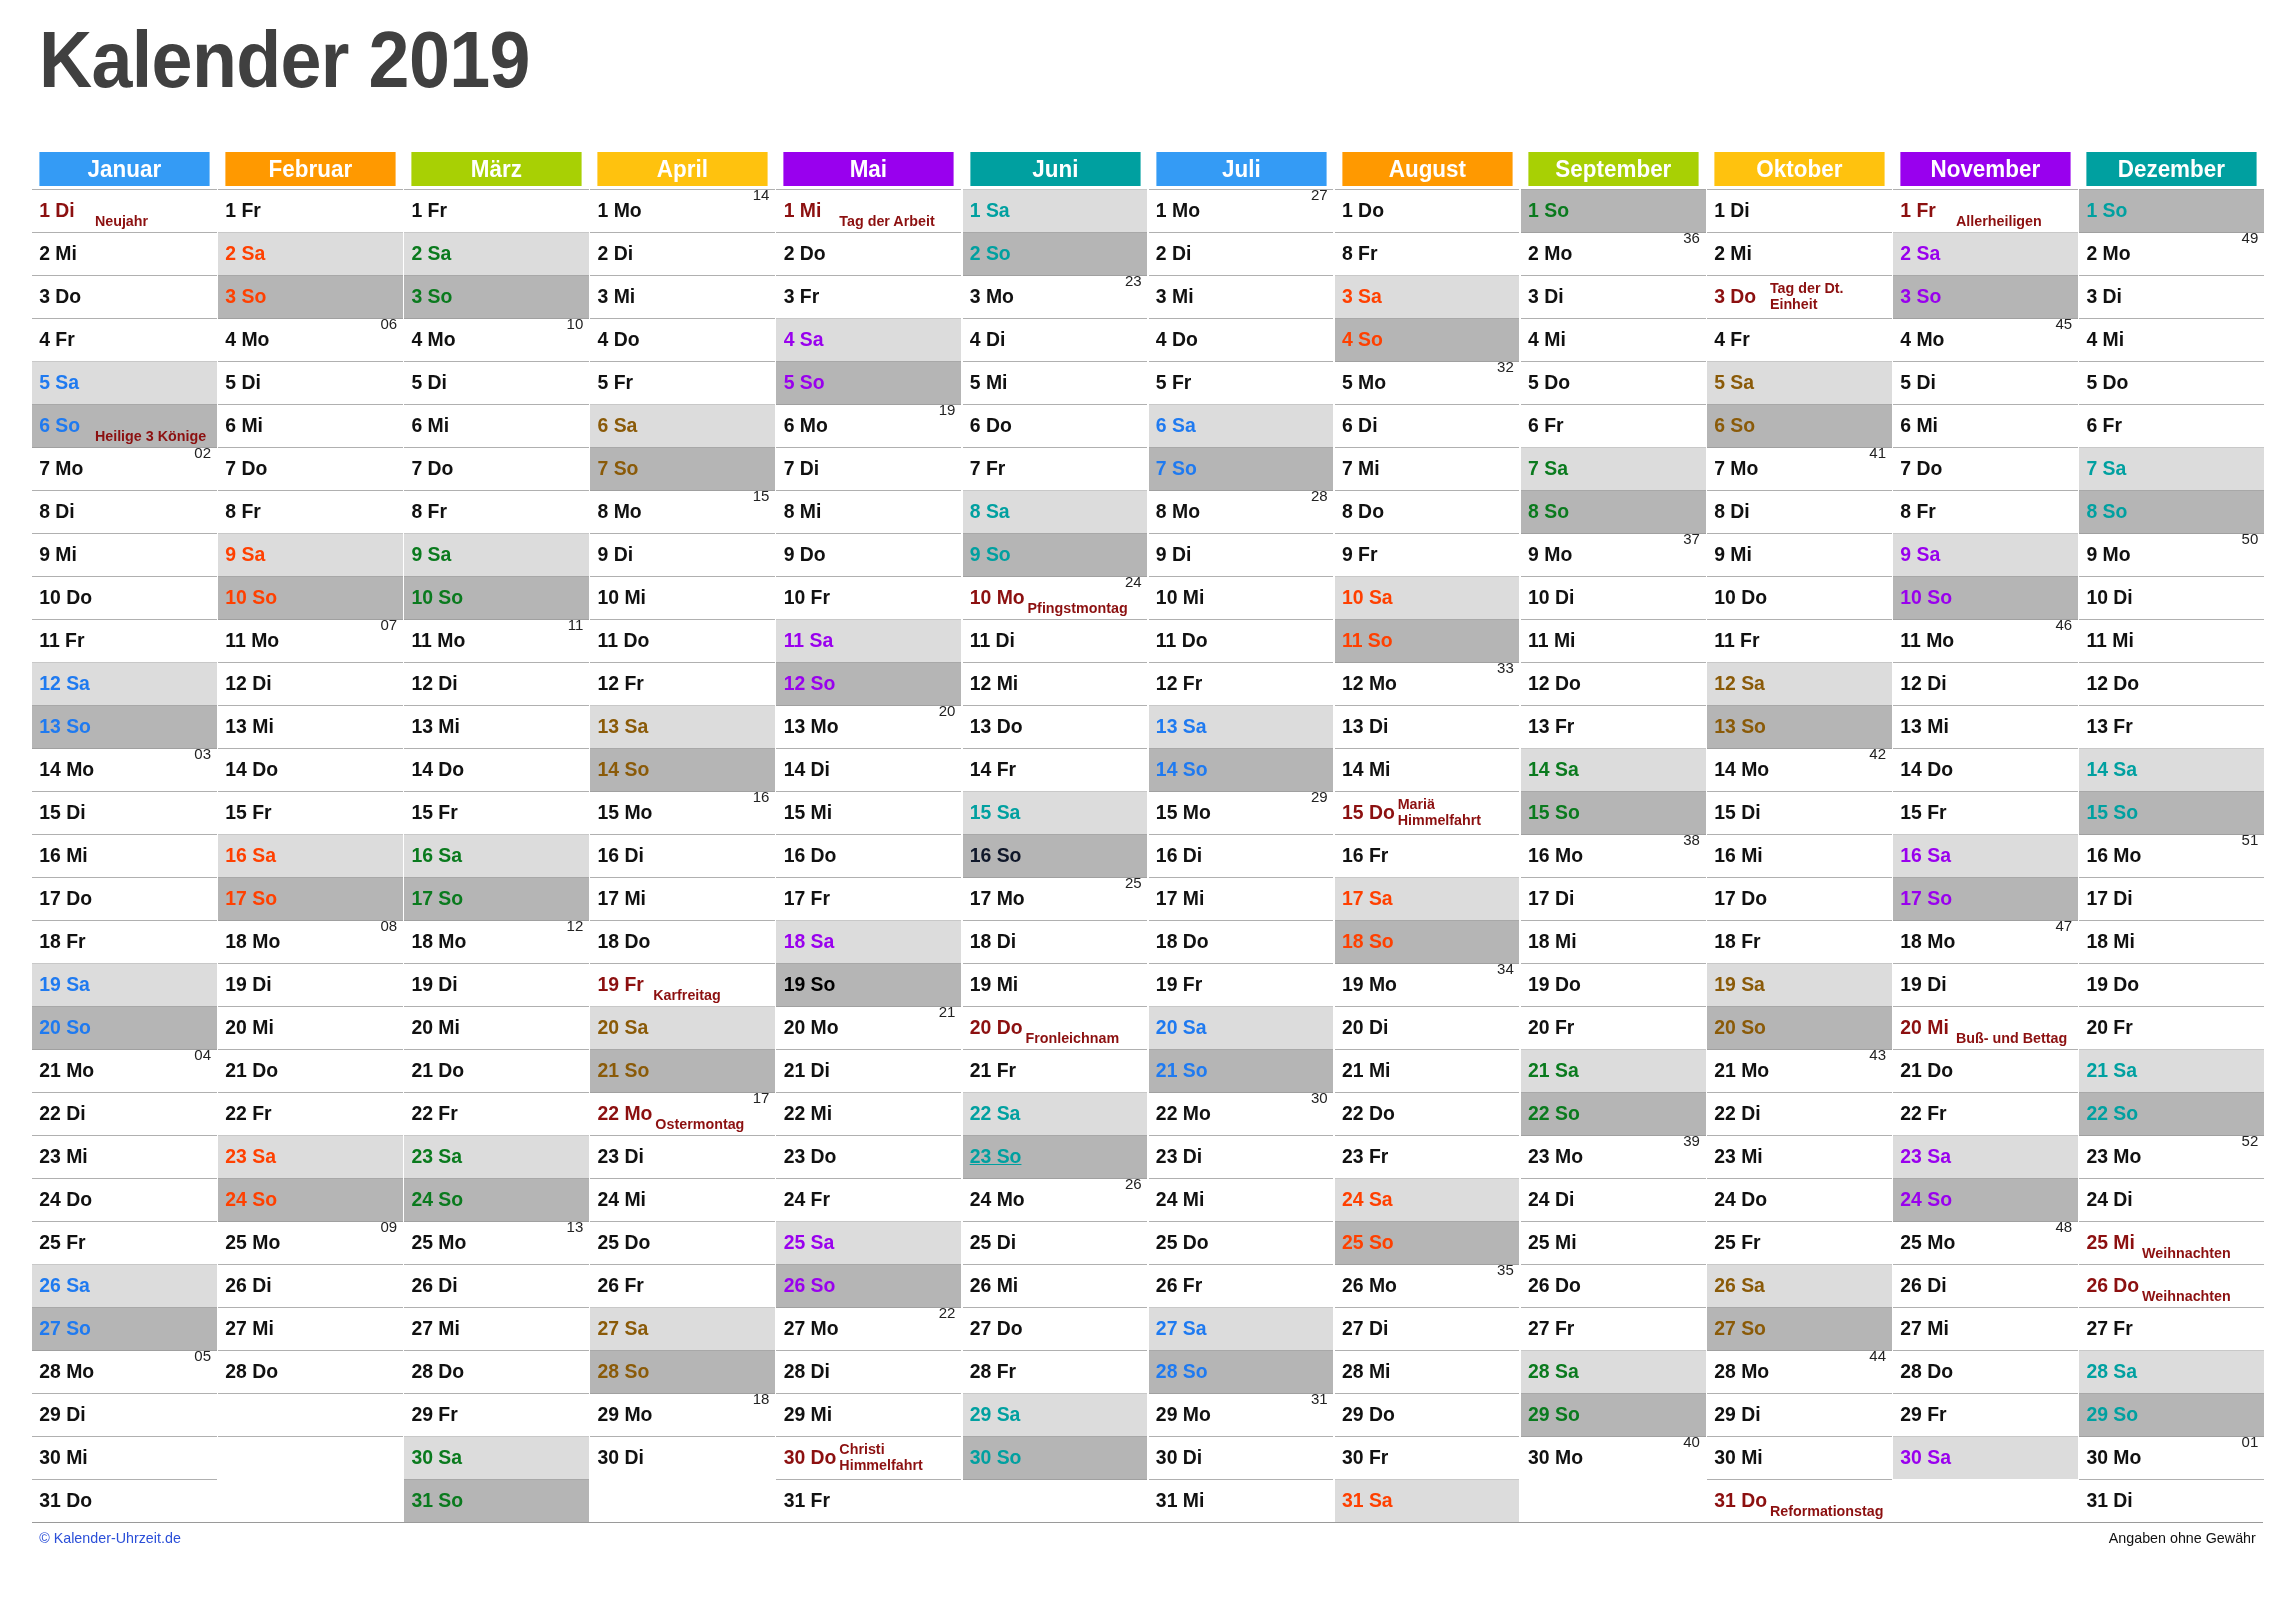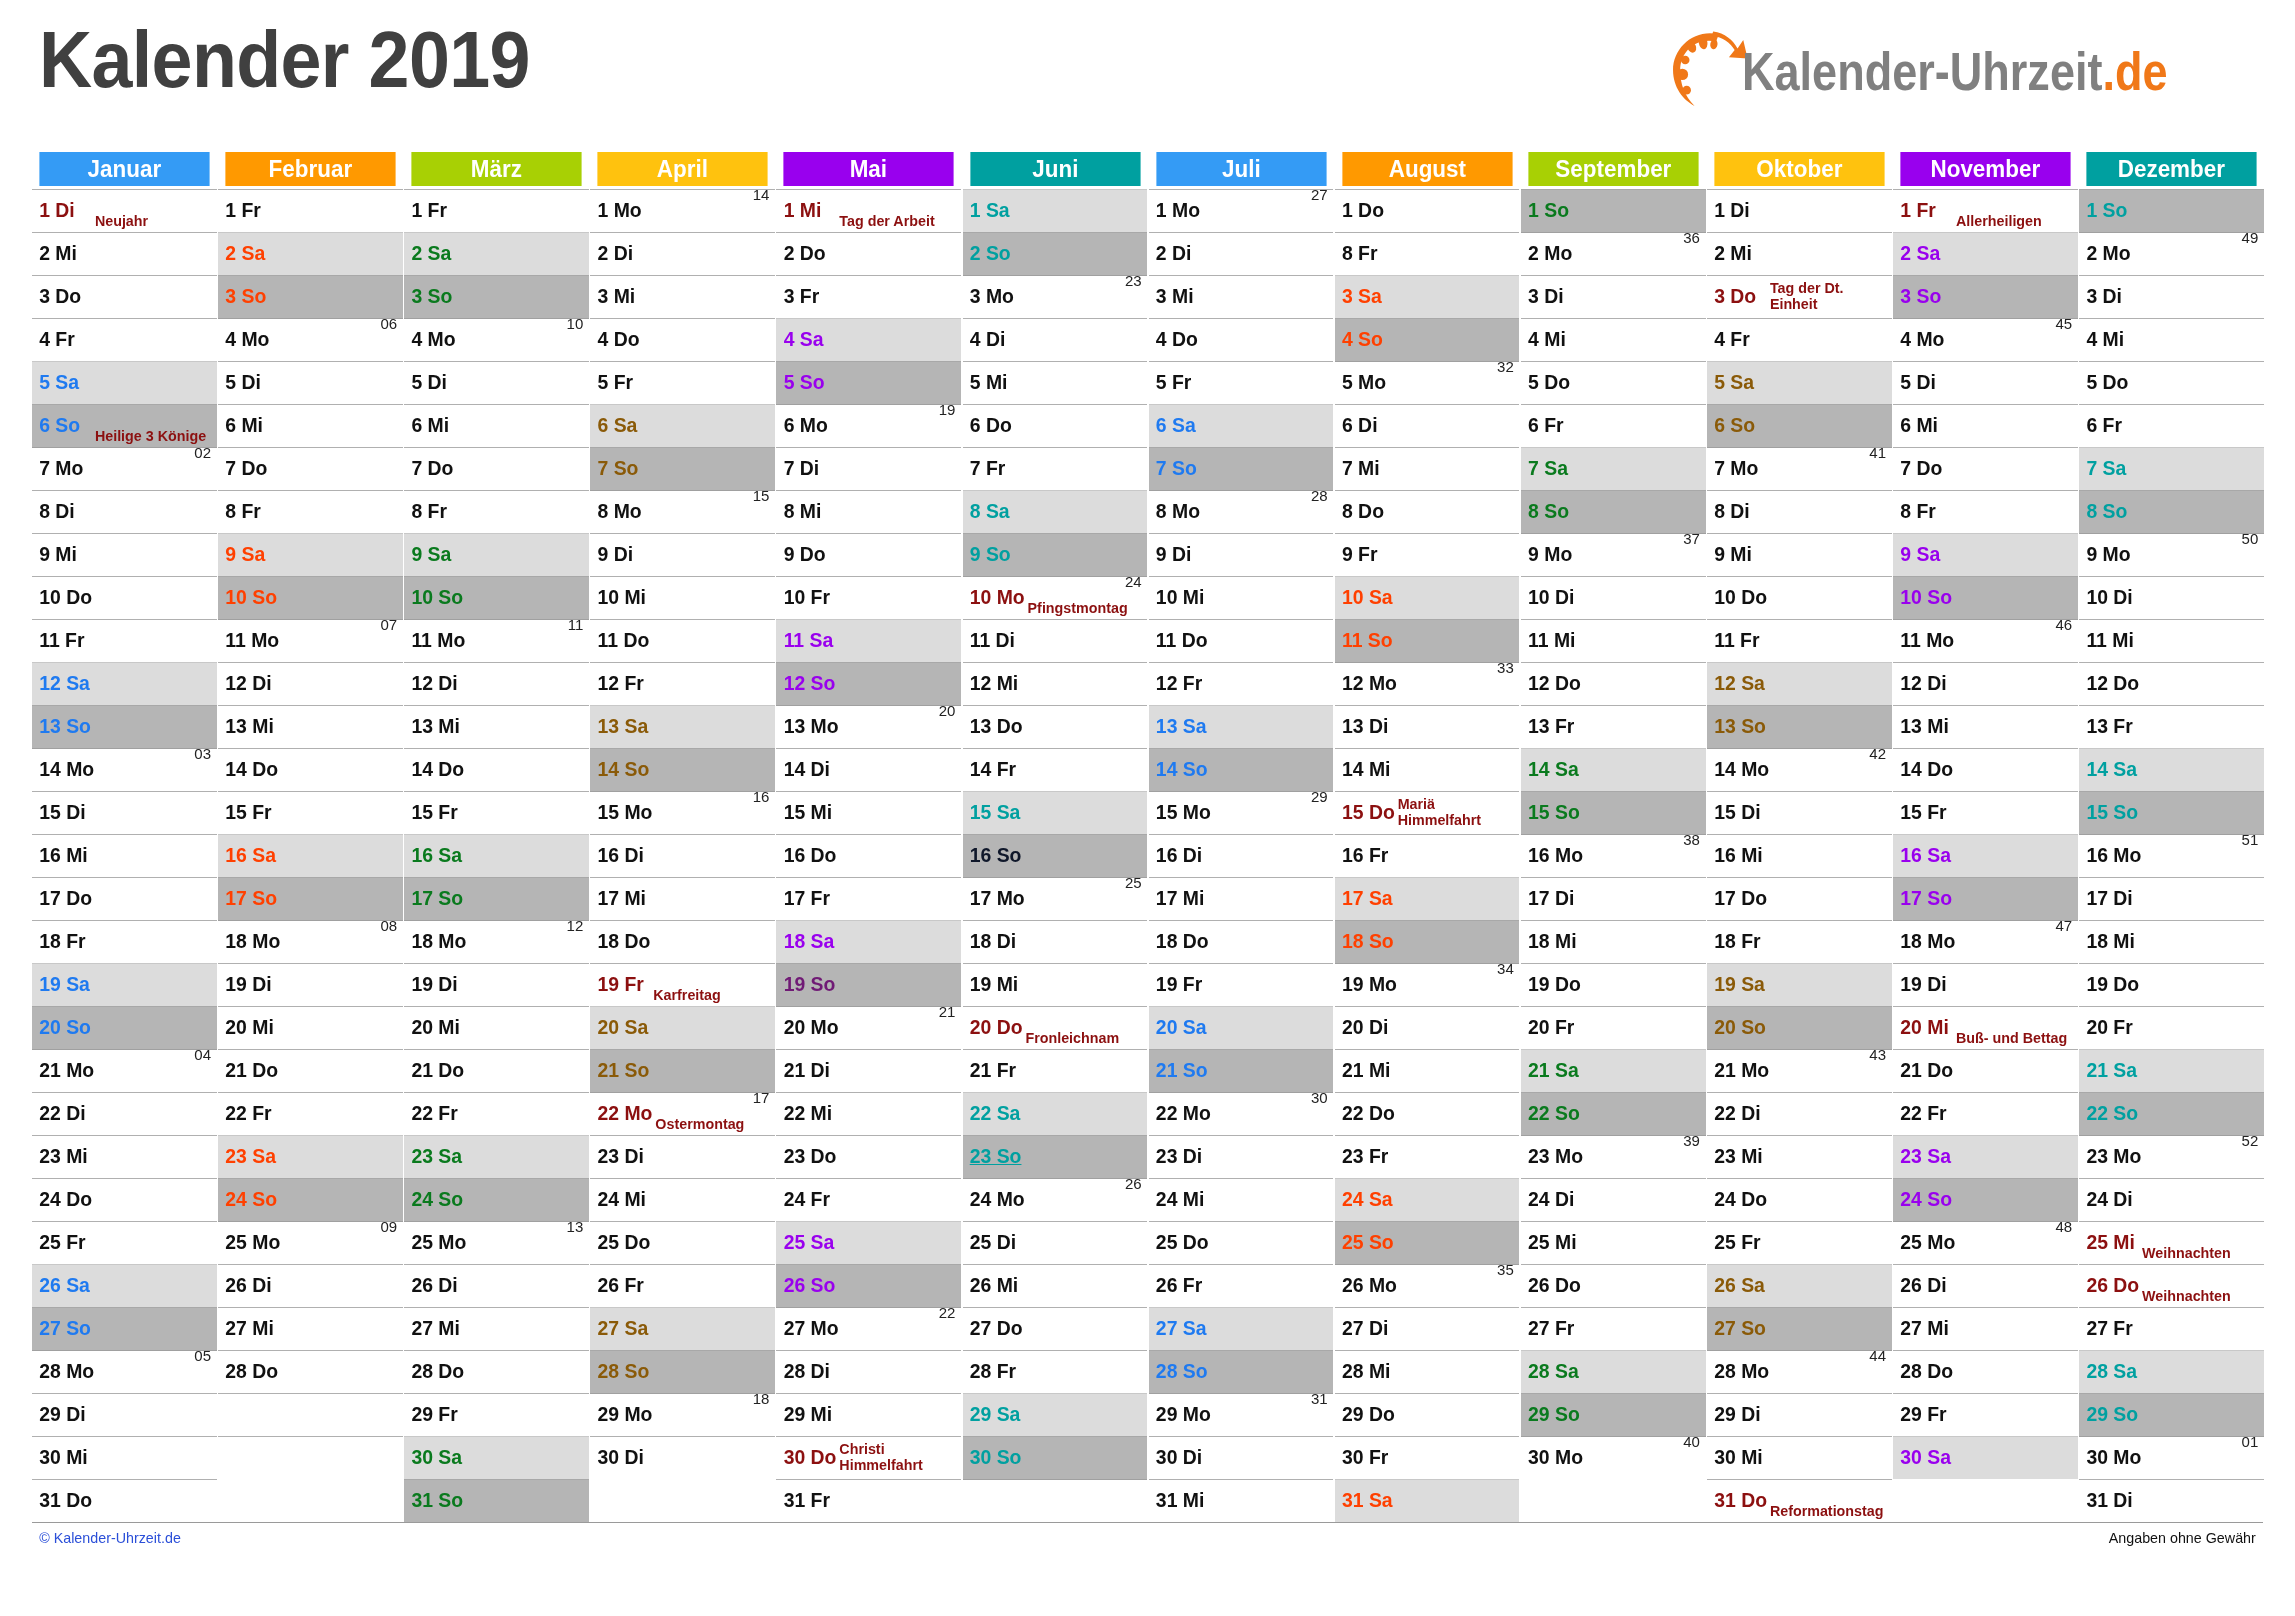--- a/index.html
+++ b/index.html
@@ -82,35 +82,20 @@
   .foot .right { color:#111; }
 </style>
 </head>
 <body>
 
 <div class="page">
 
   <div class="topbar">
     <div class="title">Kalender 2019</div>
 
-    <div class="logo">
-      <span class="logo-mark">
-        <svg viewBox="0 0 120 118" width="86" height="85" aria-hidden="true">
-          <path d="M78 14 C44 6, 14 32, 14 64 C14 88, 28 106, 44 114 C30 100, 24 84, 24 64 C24 38, 46 18, 74 24 Z" fill="#f07818"></path>
-          <path d="M70 10 C86 12, 98 22, 104 34 L112 22 L118 48 L92 46 L100 36 C94 26, 84 18, 68 16 Z" fill="#f07818"></path>
-          <ellipse cx="40" cy="32" rx="6" ry="8" transform="rotate(-25 40 32)" fill="#f07818"></ellipse>
-          <ellipse cx="56" cy="26" rx="6" ry="9" transform="rotate(-10 56 26)" fill="#f07818"></ellipse>
-          <ellipse cx="71" cy="28" rx="5" ry="7" transform="rotate(10 71 28)" fill="#f07818"></ellipse>
-          <circle cx="31" cy="50" r="6" fill="#f07818"></circle>
-          <circle cx="27" cy="70" r="8" fill="#f07818"></circle>
-          <circle cx="33" cy="92" r="6" fill="#f07818"></circle>
-        </svg>
-      </span>
-      <span class="logo-text"><span>Kalender-Uhrzeit</span><span class="tld">.de</span></span>
-    </div>
   </div>
 
   <div class="cal" id="cal">
       <div class="mcol">
         <div class="mhead" style="background: rgb(52, 155, 245);">Januar</div>
         <div class="days">
           <div class="day">
             <span class="dlabel" style="color: rgb(140, 16, 16);">1 Di</span>
             <span class="hol">Neujahr</span>
           </div>
@@ -566,21 +551,21 @@
           <div class="day">
             <span class="dlabel">16 Do</span>
           </div>
           <div class="day">
             <span class="dlabel">17 Fr</span>
           </div>
           <div class="day sat">
             <span class="dlabel" style="color: rgb(153, 0, 238);">18 Sa</span>
           </div>
           <div class="day sun">
-            <span class="dlabel" style="color: #701a75;">19 So</span>
+            <span class="dlabel" style="color: #000000;">19 So</span>
           </div>
           <div class="day">
             <span class="dlabel">20 Mo</span>
             <span class="wnum">21</span>
           </div>
           <div class="day">
             <span class="dlabel">21 Di</span>
           </div>
           <div class="day">
             <span class="dlabel">22 Mi</span>

